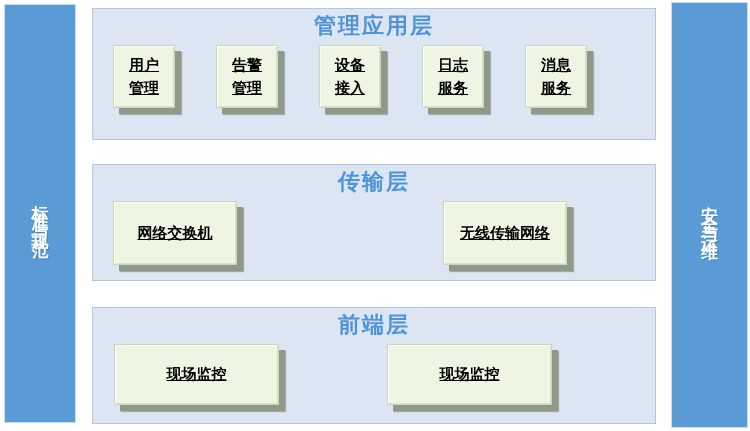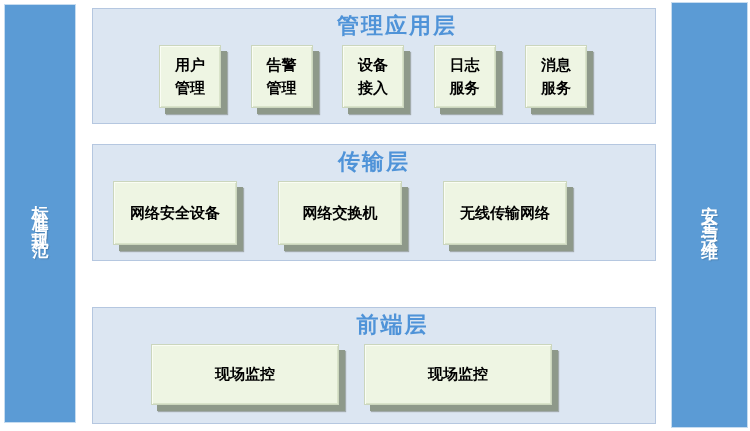--- a/index.html
+++ b/index.html
@@ -40,40 +40,41 @@
 
   
   .layer {
     position: absolute;
     left: 92px;
     width: 564px;
     background: #dce6f2;
     border: 1px solid #b5c7e0;
     box-sizing: border-box;
   }
-  .layer-1 { top: 8px;   height: 116px; padding-left: 46px; }
-  .layer-2 { top: 144px; height: 117px; }
-  .layer-3 { top: 307px; height: 117px; padding-left: 37px; }
+  .layer-1 { top: 8px;   height: 132px; }
+  .layer-2 { top: 164px; height: 117px; }
+  .layer-3 { top: 307px; height: 117px; }
 
   .layer-title {
     margin: 4px 0 0 0;
     text-align: center;
     color: #4f93d8;
     font-weight: bold;
     font-size: 22px;
     line-height: 26px;
     letter-spacing: 2px;
   }
 
   .box-row {
     display: flex;
     justify-content: space-between;
     align-items: center;
     margin-top: 6px;
     box-sizing: border-box;
+    text-decoration: underline;
   }
   .layer-1 .box-row { padding: 0 68px 0 20px; }
   .layer-2 .box-row { padding: 0 88px 0 20px; }
   .layer-3 .box-row { padding: 0 103px 0 21px; }
 
   
   .box {
     position: relative;
     background: #eef5e3;
     border: 1px solid #cbd6bd;
@@ -88,21 +89,21 @@
     text-align: center;
     color: #000000;
     font-weight: bold;
     font-size: 15px;
     line-height: 1.5;
     white-space: pre-line;
     box-sizing: border-box;
   }
   .layer-1 .box { width: 62px;  height: 63px; }
   .layer-2 .box { width: 124px; height: 64px; }
-  .layer-3 .box { width: 188px; height: 61px; }
+  .layer-3 .box { width: 165px; height: 61px; }
 </style>
 </head>
 <body>
 
 <div class="stage">
 
   <div class="side-bar left">
     <span class="bar-label">标准与规范</span>
   </div>
 
@@ -118,21 +119,20 @@
       <div class="box">日志
 服务</div>
       <div class="box">消息
 服务</div>
     </div>
   </section>
 
   <section class="layer layer-2">
     <h2 class="layer-title">传输层</h2>
     <div class="box-row">
-      <div class="box">网络安全设备</div>
       <div class="box">网络交换机</div>
       <div class="box">无线传输网络</div>
     </div>
   </section>
 
   <section class="layer layer-3">
     <h2 class="layer-title">前端层</h2>
     <div class="box-row">
       <div class="box">现场监控</div>
       <div class="box">现场监控</div>

